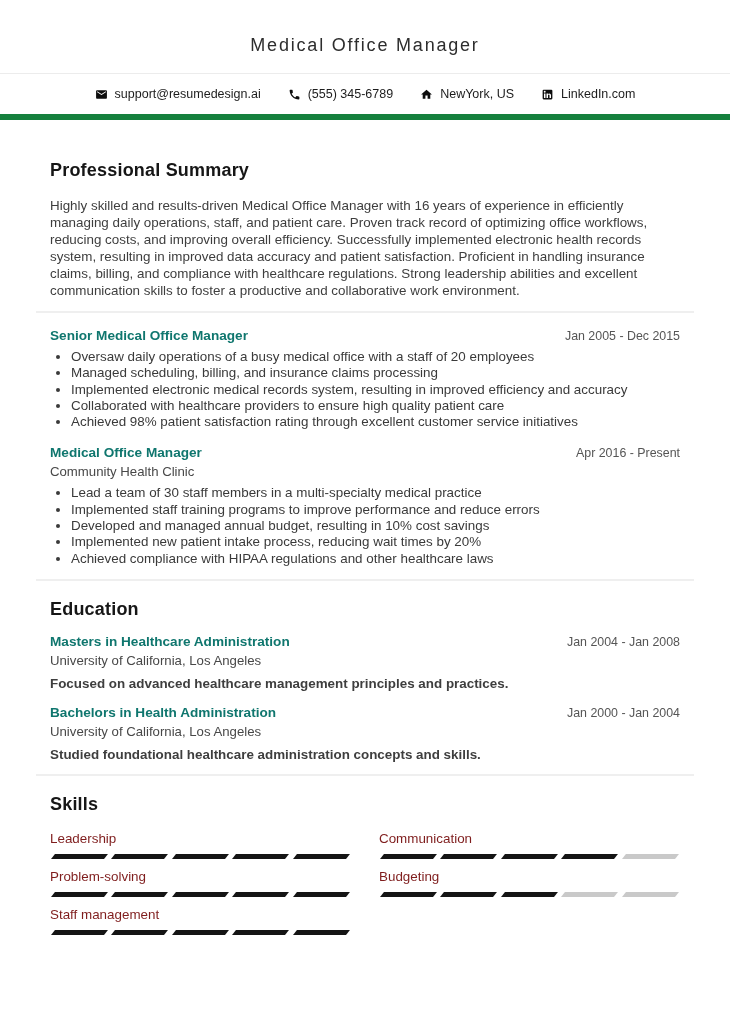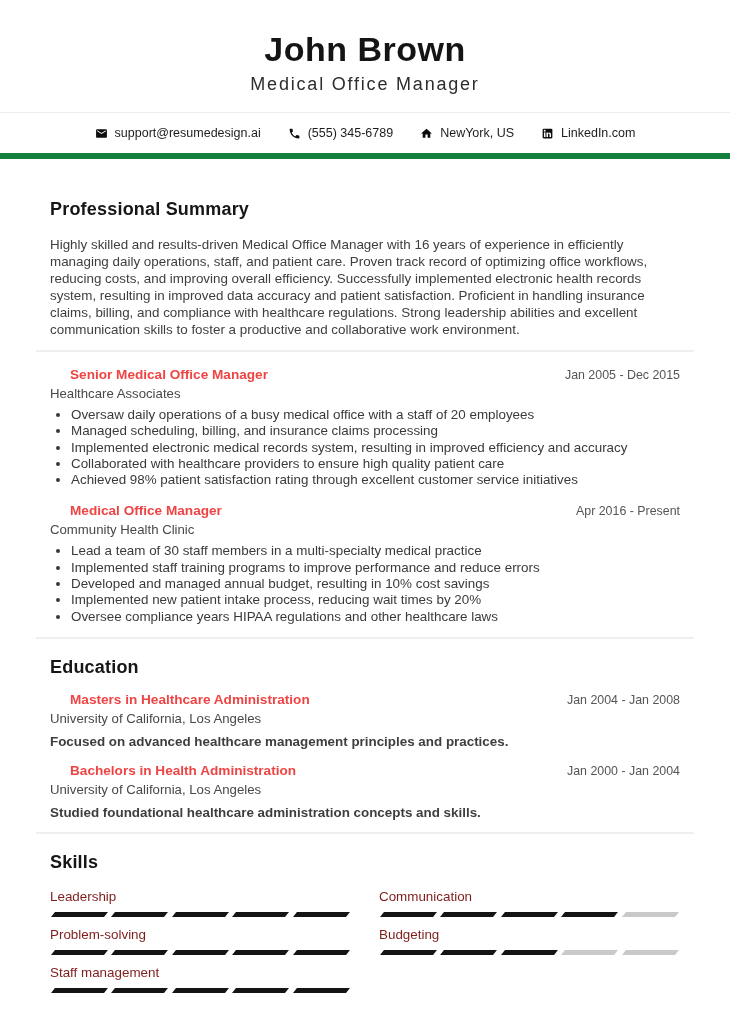--- a/index.html
+++ b/index.html
@@ -22,21 +22,21 @@
   .contact-item svg { width:13px; height:13px; fill:#0d0d0d; flex:none; }
   
   main { padding:0 50px; }
   h2 { font-size:18px; line-height:21px; font-weight:700; color:#161616; margin:18px 0 0; letter-spacing:.2px; }
   .sec-summary h2 { margin-top:40px; }
   .summary-text { font-size:13.4px; line-height:17px; margin:16px 0 0; color:#3e3e3e; }
   .divider { border:none; border-top:2px solid #efefef; margin:12px -14px 0; }
   
   .job { margin-top:15px; }
   .row2 { display:flex; justify-content:space-between; align-items:baseline; }
-  .entry-title { font-weight:700; font-size:13.6px; color:#ef4444;margin-left:20px; }
+  .entry-title { font-weight:700; font-size:13.6px; color:#0f766e; }
   .entry-date { font-size:12.4px; color:#555; white-space:nowrap; }
   .entry-sub { font-size:13.2px; color:#484848; margin-top:4px; }
   ul.bullets { margin:6px 0 0; padding-left:21px; }
   ul.bullets li { font-size:13.4px; line-height:16.3px; color:#3a3a3a; }
   
   .degree { margin-top:14px; }
   .deg-desc { font-size:13.4px; color:#3e3e3e; margin-top:8px;font-weight:bold; }
   
   .skills-grid { display:grid; grid-template-columns:1fr 1fr; column-gap:28px; margin-top:6px; }
   .skill { margin-top:10px; }
@@ -45,21 +45,20 @@
   .seg { flex:1; height:5px; transform:skewX(-38deg); }
   .seg.filled { background:#141414; }
   .seg.empty { background:#c9c9c9; }
 </style>
 </head>
 <body>
 
 <div class="page">
 
   <header class="hdr">
-    <h1 class="name">John Brown</h1>
     <div class="subtitle">Medical Office Manager</div>
   </header>
 
   <div class="contact-bar">
     <span class="contact-item">
       <svg viewBox="0 0 24 24">
           <path d="M20 4H4c-1.1 0-2 .9-2 2v12c0 1.1.9 2 2 2h16c1.1 0 2-.9 2-2V6c0-1.1-.9-2-2-2zm0 4-8 5-8-5V6l8 5 8-5v2z"></path>
         </svg>
       <span>support@resumedesign.ai</span>
     </span>
@@ -92,42 +91,41 @@
 
     <hr class="divider">
 
     <section>
       <div id="jobs">
   <div class="job">
     <div class="row2">
       <span class="entry-title">Senior Medical Office Manager</span>
       <span class="entry-date">Jan 2005 - Dec 2015</span>
     </div>
-    <div class="entry-sub">Healthcare Associates</div>
     <ul class="bullets">
               <li>Oversaw daily operations of a busy medical office with a staff of 20 employees</li>
               <li>Managed scheduling, billing, and insurance claims processing</li>
               <li>Implemented electronic medical records system, resulting in improved efficiency and accuracy</li>
               <li>Collaborated with healthcare providers to ensure high quality patient care</li>
               <li>Achieved 98% patient satisfaction rating through excellent customer service initiatives</li>
             </ul>
   </div>
 
   <div class="job">
     <div class="row2">
       <span class="entry-title">Medical Office Manager</span>
       <span class="entry-date">Apr 2016 - Present</span>
     </div>
     <div class="entry-sub">Community Health Clinic</div>
     <ul class="bullets">
               <li>Lead a team of 30 staff members in a multi-specialty medical practice</li>
               <li>Implemented staff training programs to improve performance and reduce errors</li>
               <li>Developed and managed annual budget, resulting in 10% cost savings</li>
               <li>Implemented new patient intake process, reducing wait times by 20%</li>
-              <li>Oversee compliance years HIPAA regulations and other healthcare laws</li>
+              <li>Achieved compliance with HIPAA regulations and other healthcare laws</li>
             </ul>
   </div>
 </div>
     </section>
 
     <hr class="divider">
 
     <section>
       <h2>Education</h2>
       <div id="degrees">

